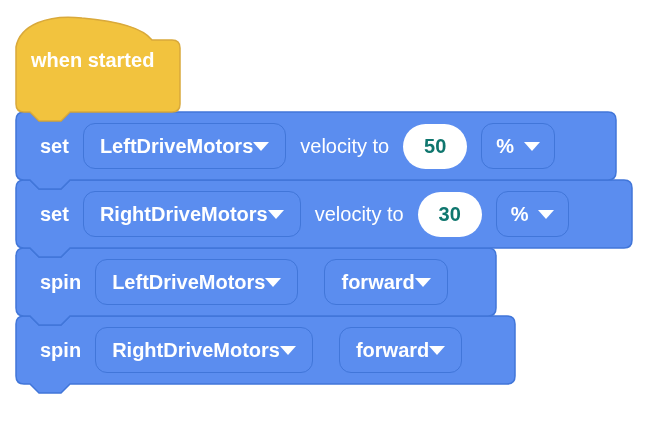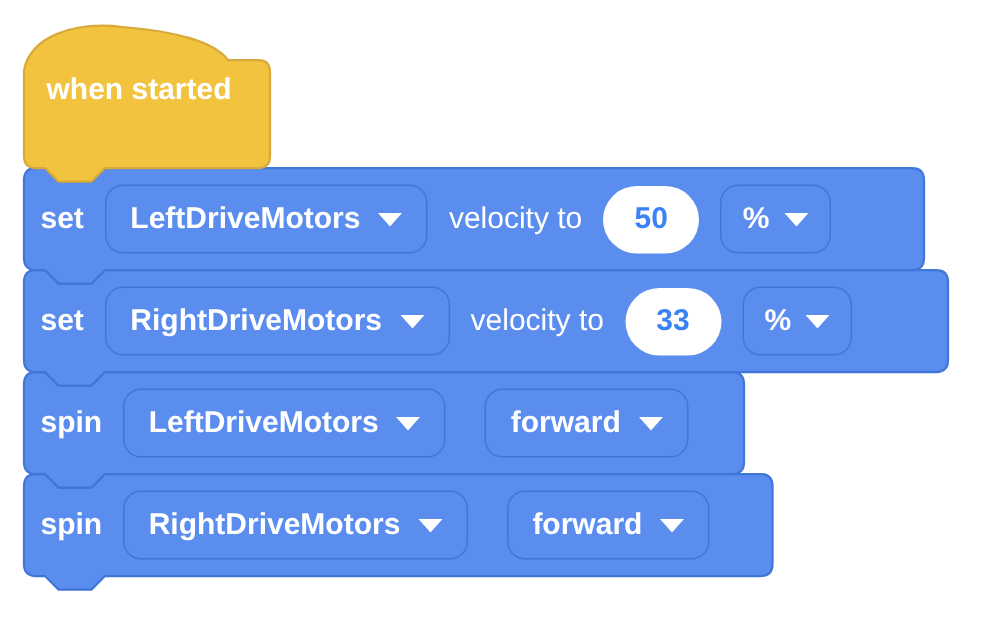--- a/index.html
+++ b/index.html
@@ -5,42 +5,42 @@
   html,body{margin:0;padding:0;background:#ffffff;}
   .canvas{
     position:relative;width:662px;height:424px;background:#ffffff;overflow:hidden;
     font-family:"Liberation Sans", sans-serif;
   }
   .block-wrap{position:absolute;}
   .block-shape{position:absolute;top:0;left:0;overflow:visible;display:block;}
   .row{
     position:absolute;left:0;top:0;height:68px;width:100%;
     display:flex;align-items:center;gap:14px;
-    padding-left:11px;box-sizing:border-box;
+    padding-left:24px;box-sizing:border-box;
   }
   .verb{
     color:#ffffff;font-size:20px;font-weight:700;line-height:1;
     white-space:nowrap;
   }
   .dropdown{
-    display:flex;align-items:center;gap:12px;
+    display:flex;align-items:center;gap:0;
     height:46px;padding:0 16px;border-radius:12px;
     background:#5B8DEF;border:1.5px solid #4176D9;
     color:#ffffff;font-size:20px;font-weight:700;white-space:nowrap;
     box-sizing:border-box;cursor:pointer;
   }
   .unit-dropdown{gap:10px;padding:0 14px;}
   .arrow{
     width:0;height:0;flex:0 0 auto;
     border-left:8px solid transparent;border-right:8px solid transparent;
     border-top:9px solid #ffffff;
   }
   .pill{
     min-width:64px;height:45px;padding:0 12px;border-radius:24px;
-    background:#ffffff;color:#3b82f6;
+    background:#ffffff;color:#0f766e;
     display:flex;align-items:center;justify-content:center;
     font-size:20px;font-weight:600;box-sizing:border-box;cursor:text;
   }
   .vel-label{color:#ffffff;font-size:20px;font-weight:400;white-space:nowrap;}
   .hat-label-row{
     position:absolute;left:15px;top:7px;height:72px;
     display:flex;align-items:center;
   }
   .hat-label{color:#ffffff;font-size:20px;font-weight:700;white-space:nowrap;}
   .direction-dropdown{margin-left:12px;align-items:center;}
@@ -86,21 +86,21 @@
       <path d="M 0 8 Q 0 0 8 0 L 14 0 L 23 9 L 45 9 L 54 0 L 608 0 Q 616 0 616 8 L 616 60 Q 616 68 608 68 L 54 68 L 45 77 L 23 77 L 14 68 L 8 68 Q 0 68 0 60 Z" stroke-width="1.5" fill="#5B8DEF" stroke="#4176D9"></path>
     </svg>
     <div class="row">
       <span class="verb">set</span>
       <div class="dropdown">
         <span>RightDriveMotors</span>
         <span class="arrow"></span>
       </div>
       <span class="vel-label">velocity to</span>
       <div class="pill">
-        <span>33</span>
+        <span>30</span>
       </div>
       <div class="dropdown unit-dropdown">
         <span>%</span>
         <span class="arrow"></span>
       </div>
     </div>
   </div>
 
   <div class="block-wrap z20" style="left:16px;top:248px;width:480px;height:68px;">
     <svg class="block-shape" width="480" height="78" viewBox="0 0 480 78">

